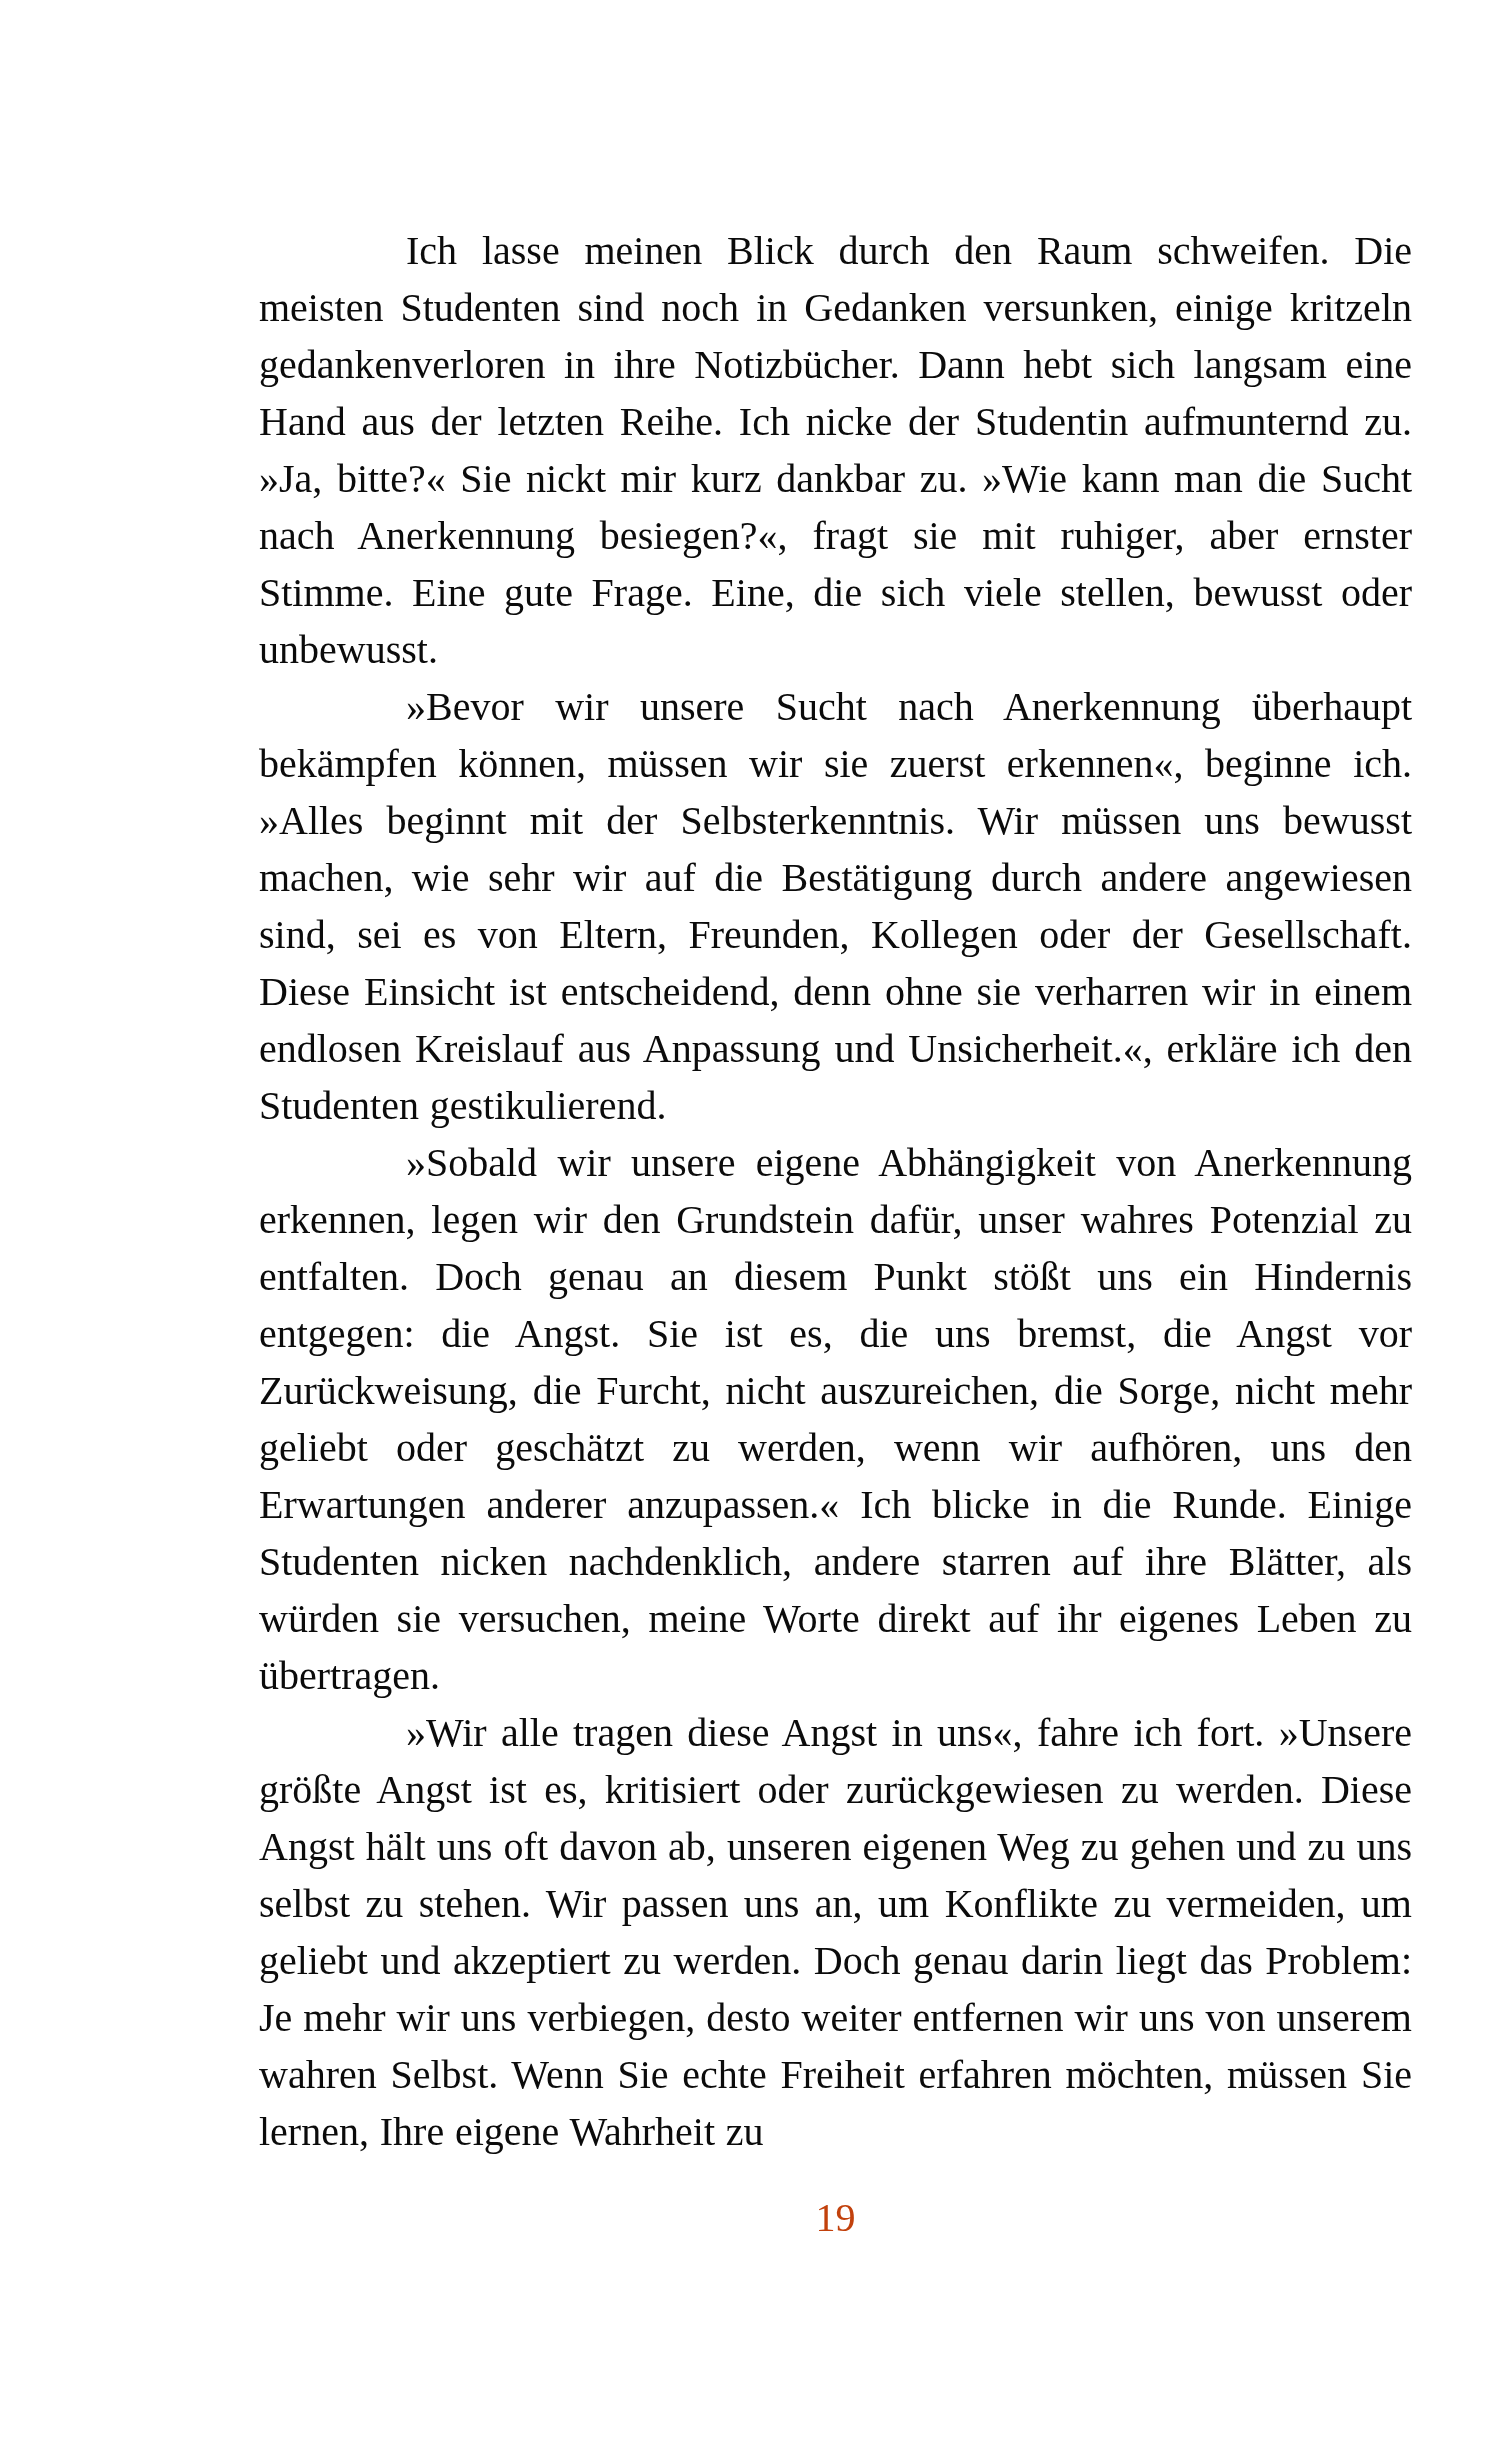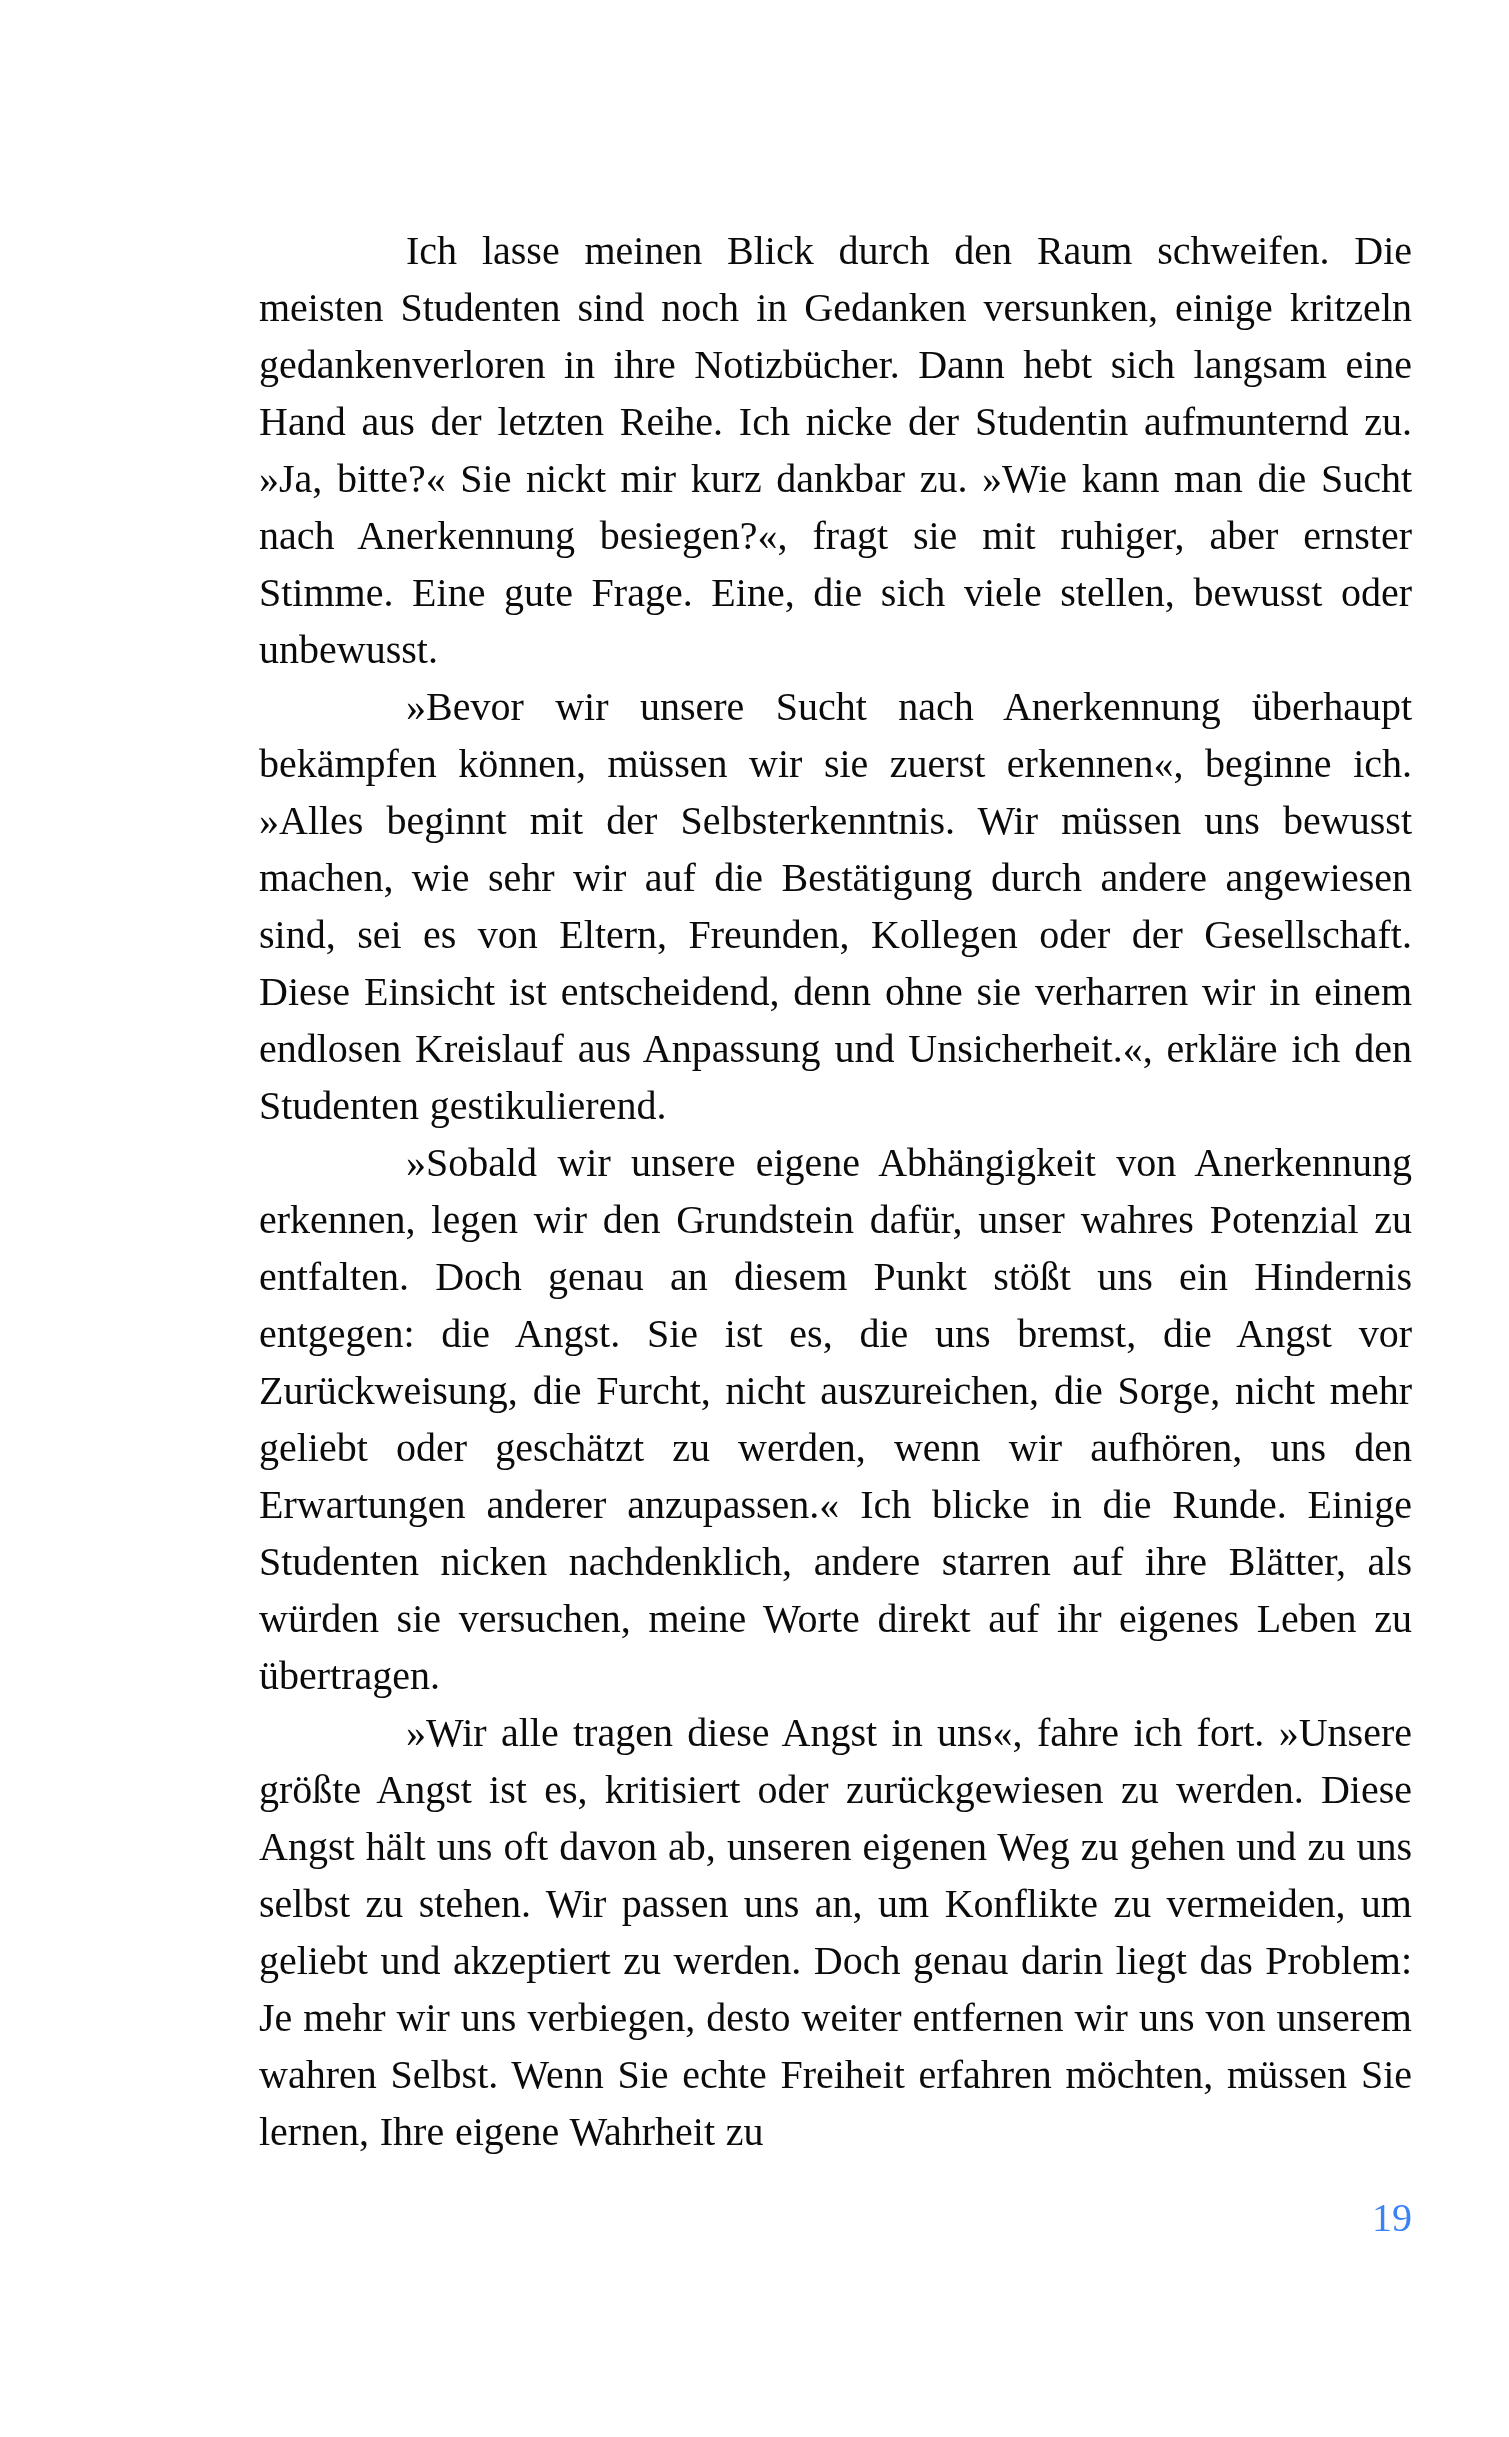--- a/index.html
+++ b/index.html
@@ -29,25 +29,25 @@
       word-spacing: 0.02em;
       margin-left: 44px;
     }
     .text-block p {
       margin: 0;
       padding: 0;
       text-indent: 147px;
     }
     .page-number {
       margin-top: 28.5px;
-      text-align: right;
+      text-align: center;
       text-indent: 0;
       font-family: "Liberation Serif", "DejaVu Serif", serif;
       font-size: 40px;
-      color: #3b82f6;
+      color: #c2410c;
     }
   </style>
 </head>
 <body>
 
 <div class="page">
   <div class="text-block">
     <p>Ich lasse meinen Blick durch den Raum schweifen. Die meisten Studenten sind noch in Gedanken versunken, einige kritzeln gedankenverloren in ihre Notizbücher. Dann hebt sich langsam eine Hand aus der letzten Reihe. Ich nicke der Studentin aufmunternd zu. »Ja, bitte?« Sie nickt mir kurz dankbar zu. »Wie kann man die Sucht nach Anerkennung besiegen?«, fragt sie mit ruhiger, aber ernster Stimme. Eine gute Frage. Eine, die sich viele stellen, bewusst oder unbewusst.</p>
     <p>»Bevor wir unsere Sucht nach Anerkennung überhaupt bekämpfen können, müssen wir sie zuerst erkennen«, beginne ich. »Alles beginnt mit der Selbsterkenntnis. Wir müssen uns bewusst machen, wie sehr wir auf die Bestätigung durch andere angewiesen sind, sei es von Eltern, Freunden, Kollegen oder der Gesellschaft. Diese Einsicht ist entscheidend, denn ohne sie verharren wir in einem endlosen Kreislauf aus Anpassung und Unsicherheit.«, erkläre ich den Studenten gestikulierend.</p>
     <p>»Sobald wir unsere eigene Abhängigkeit von Anerkennung erkennen, legen wir den Grundstein dafür, unser wahres Potenzial zu entfalten. Doch genau an diesem Punkt stößt uns ein Hindernis entgegen: die Angst. Sie ist es, die uns bremst, die Angst vor Zurückweisung, die Furcht, nicht auszureichen, die Sorge, nicht mehr geliebt oder geschätzt zu werden, wenn wir aufhören, uns den Erwartungen anderer anzupassen.« Ich blicke in die Runde. Einige Studenten nicken nachdenklich, andere starren auf ihre Blätter, als würden sie versuchen, meine Worte direkt auf ihr eigenes Leben zu übertragen.</p>

